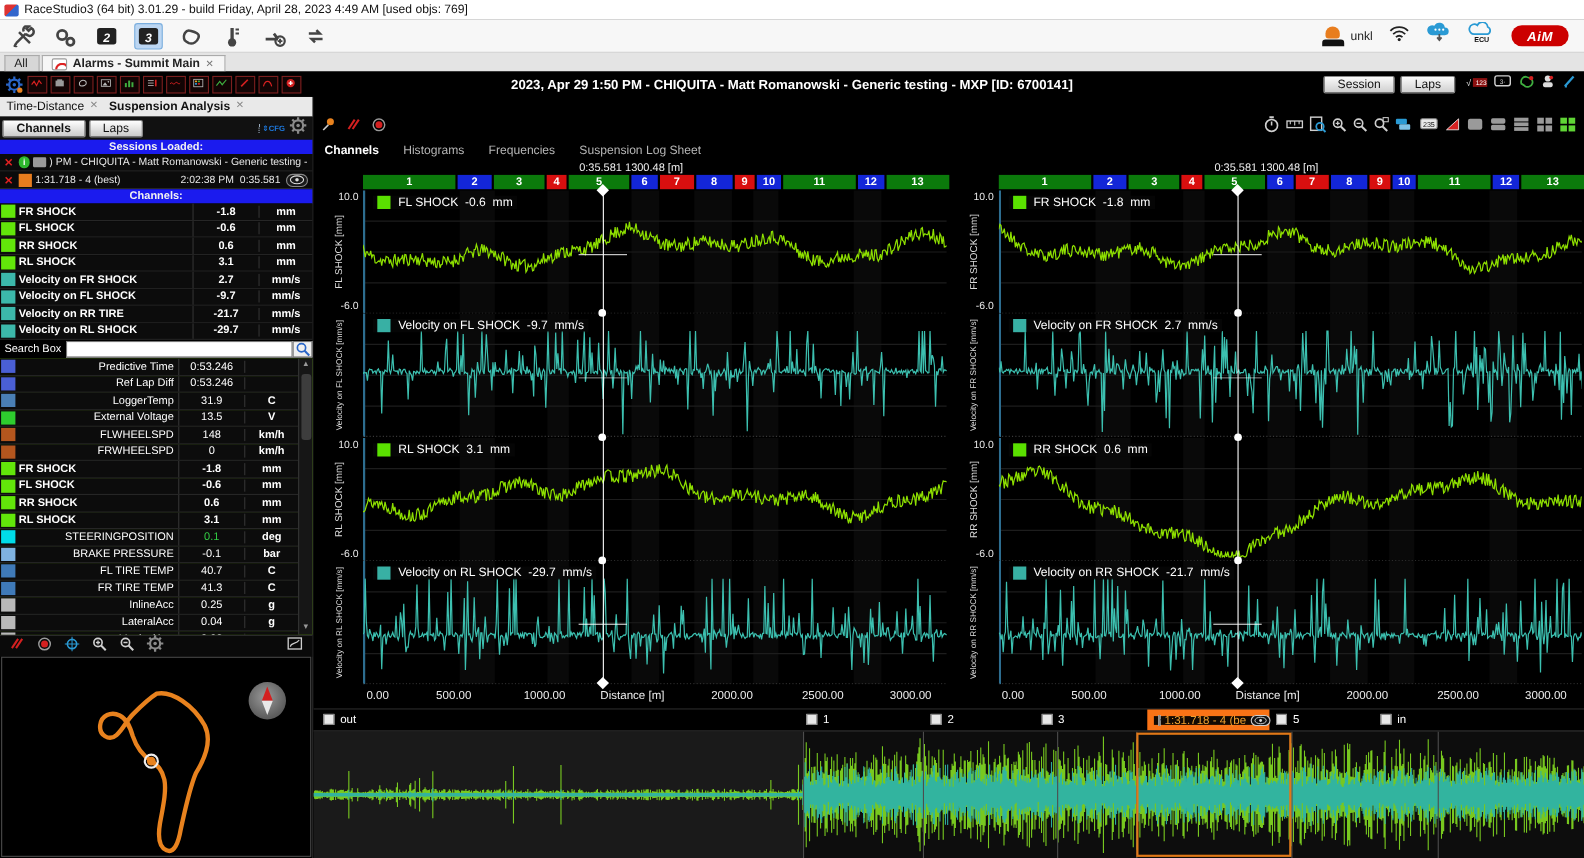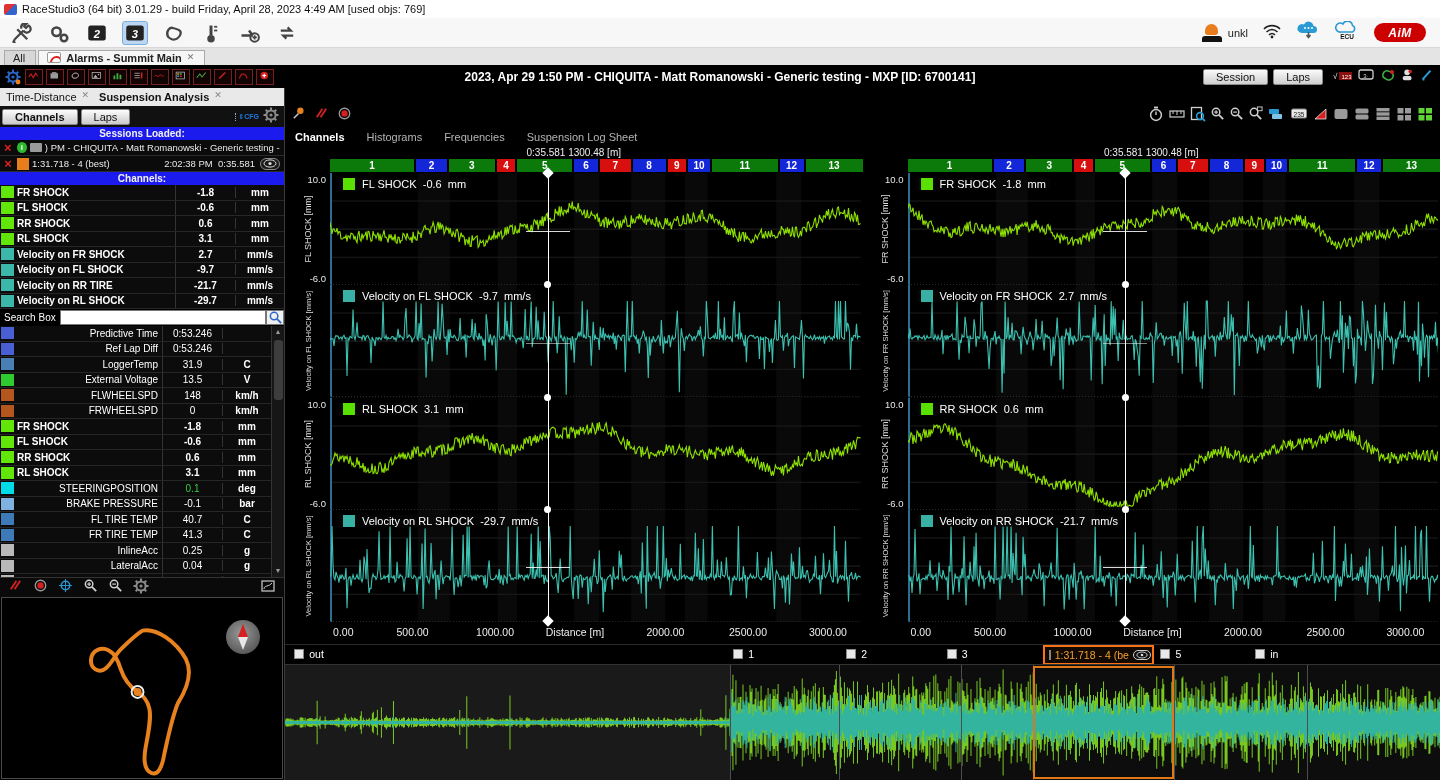--- a/index.html
+++ b/index.html
@@ -13,21 +13,21 @@
   .tbico { width:26px; height:24px; display:flex; align-items:center; justify-content:center; border-radius:3px; }
   .tbico.active { background:#bcd6f2; border:1px solid #7aaede; }
   .main-toolbar .rt { margin-left:auto; display:flex; gap:14px; align-items:center; padding-right:6px; }
   .userbadge { display:flex; align-items:center; gap:6px; }
   .helmet { width:20px; height:18px; position:relative; }
   .helmet .h { width:13px; height:11px; background:#e87d1e; border-radius:7px 7px 3px 3px; margin:0 auto; }
   .helmet .b { width:20px; height:6px; background:#111; border-radius:3px 3px 0 0; margin-top:1px; }
   .userbadge b { font-size:11px; font-weight:400; color:#222; }
   .aimlogo { width:52px; height:19px; background:#c00; border-radius:10px; color:#fff; font-size:12px; font-weight:700; font-style:italic; display:flex; align-items:center; justify-content:center; letter-spacing:.5px; }
   .tabsrow { height:17px; background:#e4e4e4; display:flex; align-items:flex-end; padding-left:4px; gap:2px; }
-  .wtab { background:#d7d7d7; border:1px solid #aaa; border-bottom:none; font-size:11px; padding:1px 10px 1px 8px; color:#222; display:flex; gap:5px; }
+  .wtab { background:#d7d7d7; border:1px solid #aaa; border-bottom:none; font-size:11px; padding:1px 10px 1px 8px; color:#222; display:flex; gap:5px; align-items:center; }
   .wtab.active { background:#f6f6f6; font-weight:700; }
   .wtab .x { color:#777; font-size:9px; }
   .gaugeico { width:14px; height:11px; background:#fff; border:1px solid #999; border-radius:2px; position:relative; overflow:hidden; }
   .gaugeico::after { content:""; position:absolute; left:2px; top:3px; width:9px; height:9px; border:2px solid #d22; border-bottom:none; border-radius:9px 9px 0 0; }
   .blackstrip { height:23px; background:#000; display:flex; align-items:center; position:relative; }
   .ministrip { display:flex; gap:3px; align-items:center; padding-left:4px; }
   .mini { width:18px; height:16px; border:1px solid #7c1f1f; background:#120404; display:flex; align-items:center; justify-content:center; }
   .mini.first { border-color:transparent; background:transparent; }
   .sess-title { position:absolute; left:50%; transform:translateX(-50%); color:#fff; font-size:12px; font-weight:700; white-space:nowrap; }
   .blackstrip .rt { margin-left:auto; display:flex; gap:5px; align-items:center; padding-right:6px; }
@@ -101,21 +101,21 @@
   .cursor { position:absolute; top:0; bottom:0; width:1px; background:#fff; z-index:5; }
   .cursor .mk { position:absolute; left:-3.5px; width:7px; height:7px; background:#fff; border-radius:50%; }
   .cursor .dm { position:absolute; left:-4px; width:8px; height:8px; background:#fff; transform:rotate(45deg); }
   .cursor .hline { position:absolute; left:-22px; width:44px; height:1px; background:rgba(255,255,255,.85); }
   .xaxis { height:22px; position:relative; }
   .xaxis span { position:absolute; color:#eee; font-size:10.5px; top:4px; transform:translateX(-50%); white-space:nowrap; }
   .lapstrip { height:20px; background:#000; position:relative; border-top:1px solid #2a2a2a; }
   .lapitem { position:absolute; top:3px; display:flex; align-items:center; gap:5px; }
   .cbx { width:10px; height:10px; background:#e8e8e8; border:1px solid #888; }
   .lapitem span { color:#fff; font-size:10.5px; }
-  .selpill { position:absolute; top:0; height:20px; border:2px solid #f97316; background:rgba(224,120,24,.08); display:flex; align-items:center; gap:4px; padding:0 4px; }
+  .selpill { position:absolute; top:0; height:20px; border:6px solid #f97316; background:rgba(224,120,24,.08); display:flex; align-items:center; gap:4px; padding:0 4px; }
   .selpill .cbx { background:#fff; position:relative; }
   .selpill .cbx::after { content:"✓"; position:absolute; left:0px; top:-3px; font-size:9px; color:#111; }
   .selpill span { color:#f0a030; font-size:10.5px; white-space:nowrap; }
   .overview { flex:1; position:relative; background:#0d0d0d; border-top:1px solid #333; overflow:hidden; }
   .ov-quiet { position:absolute; left:0; top:0; bottom:0; background:#1a1a1a; }
   .ov-div { position:absolute; top:0; bottom:0; width:1px; background:#4d4d4d; }
   .ov-hl { position:absolute; top:1px; bottom:1px; border:2px solid #e07818; z-index:4; }
   .overview svg { position:absolute; inset:0; width:100%; height:100%; }
 </style>
 </head>

